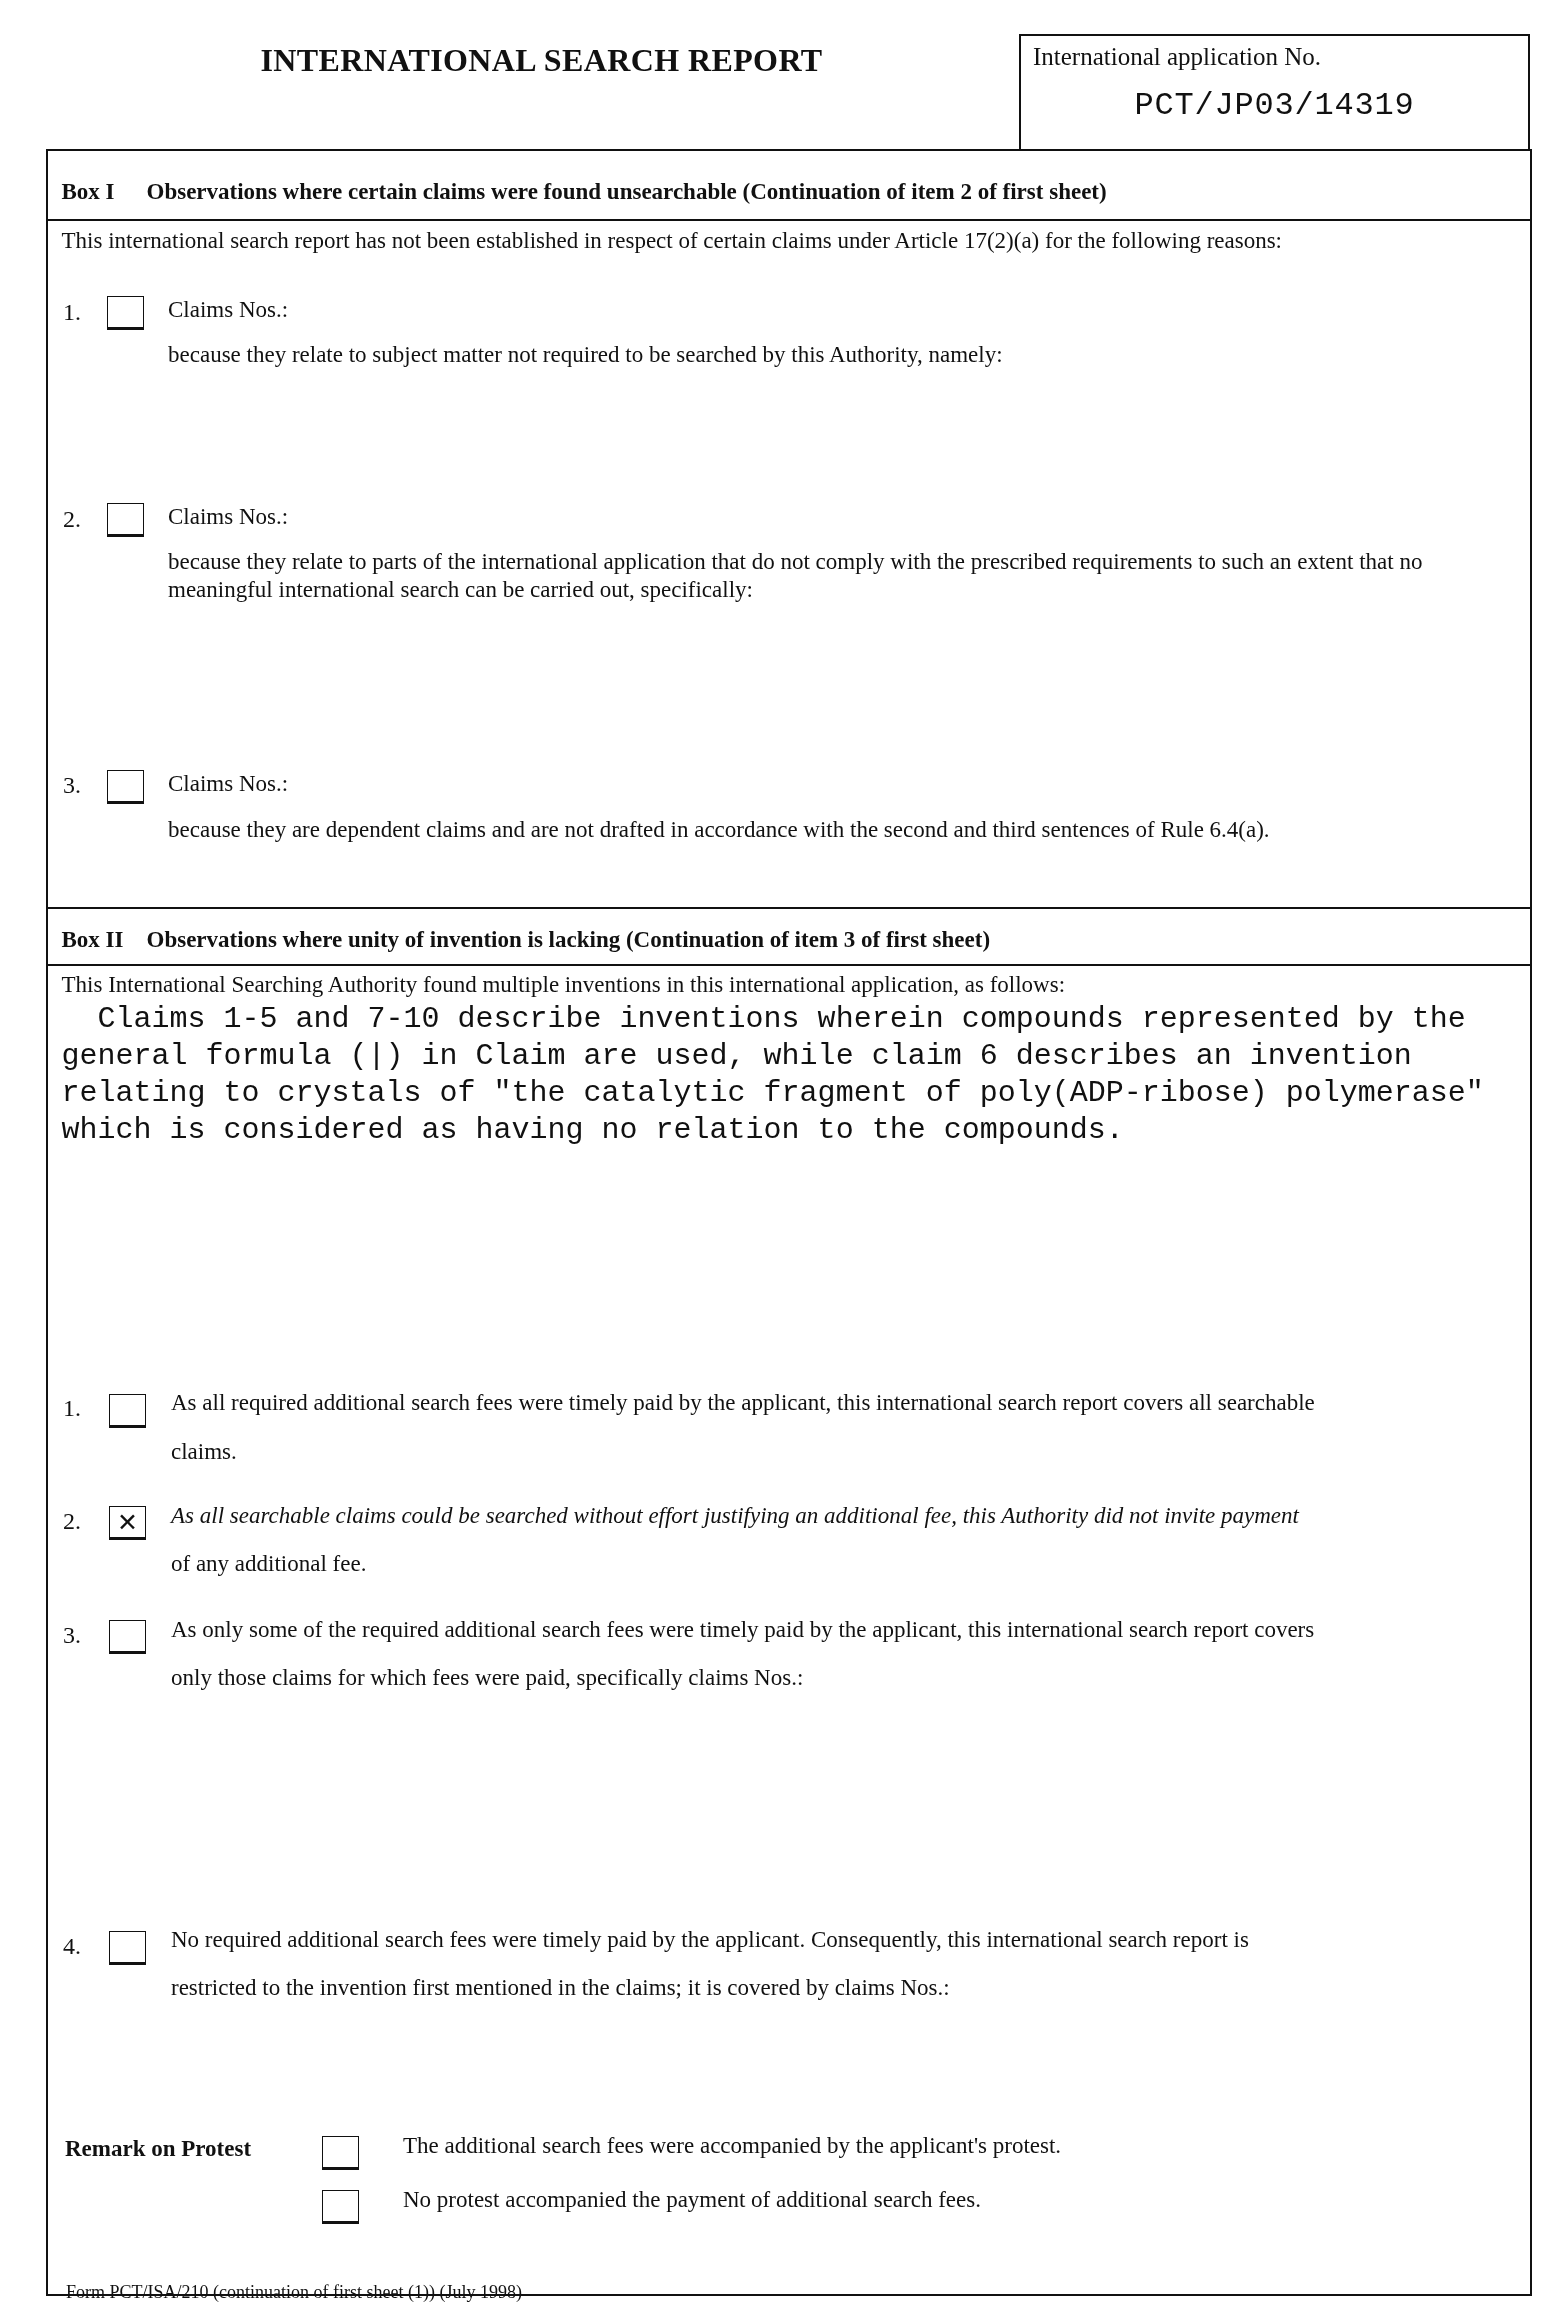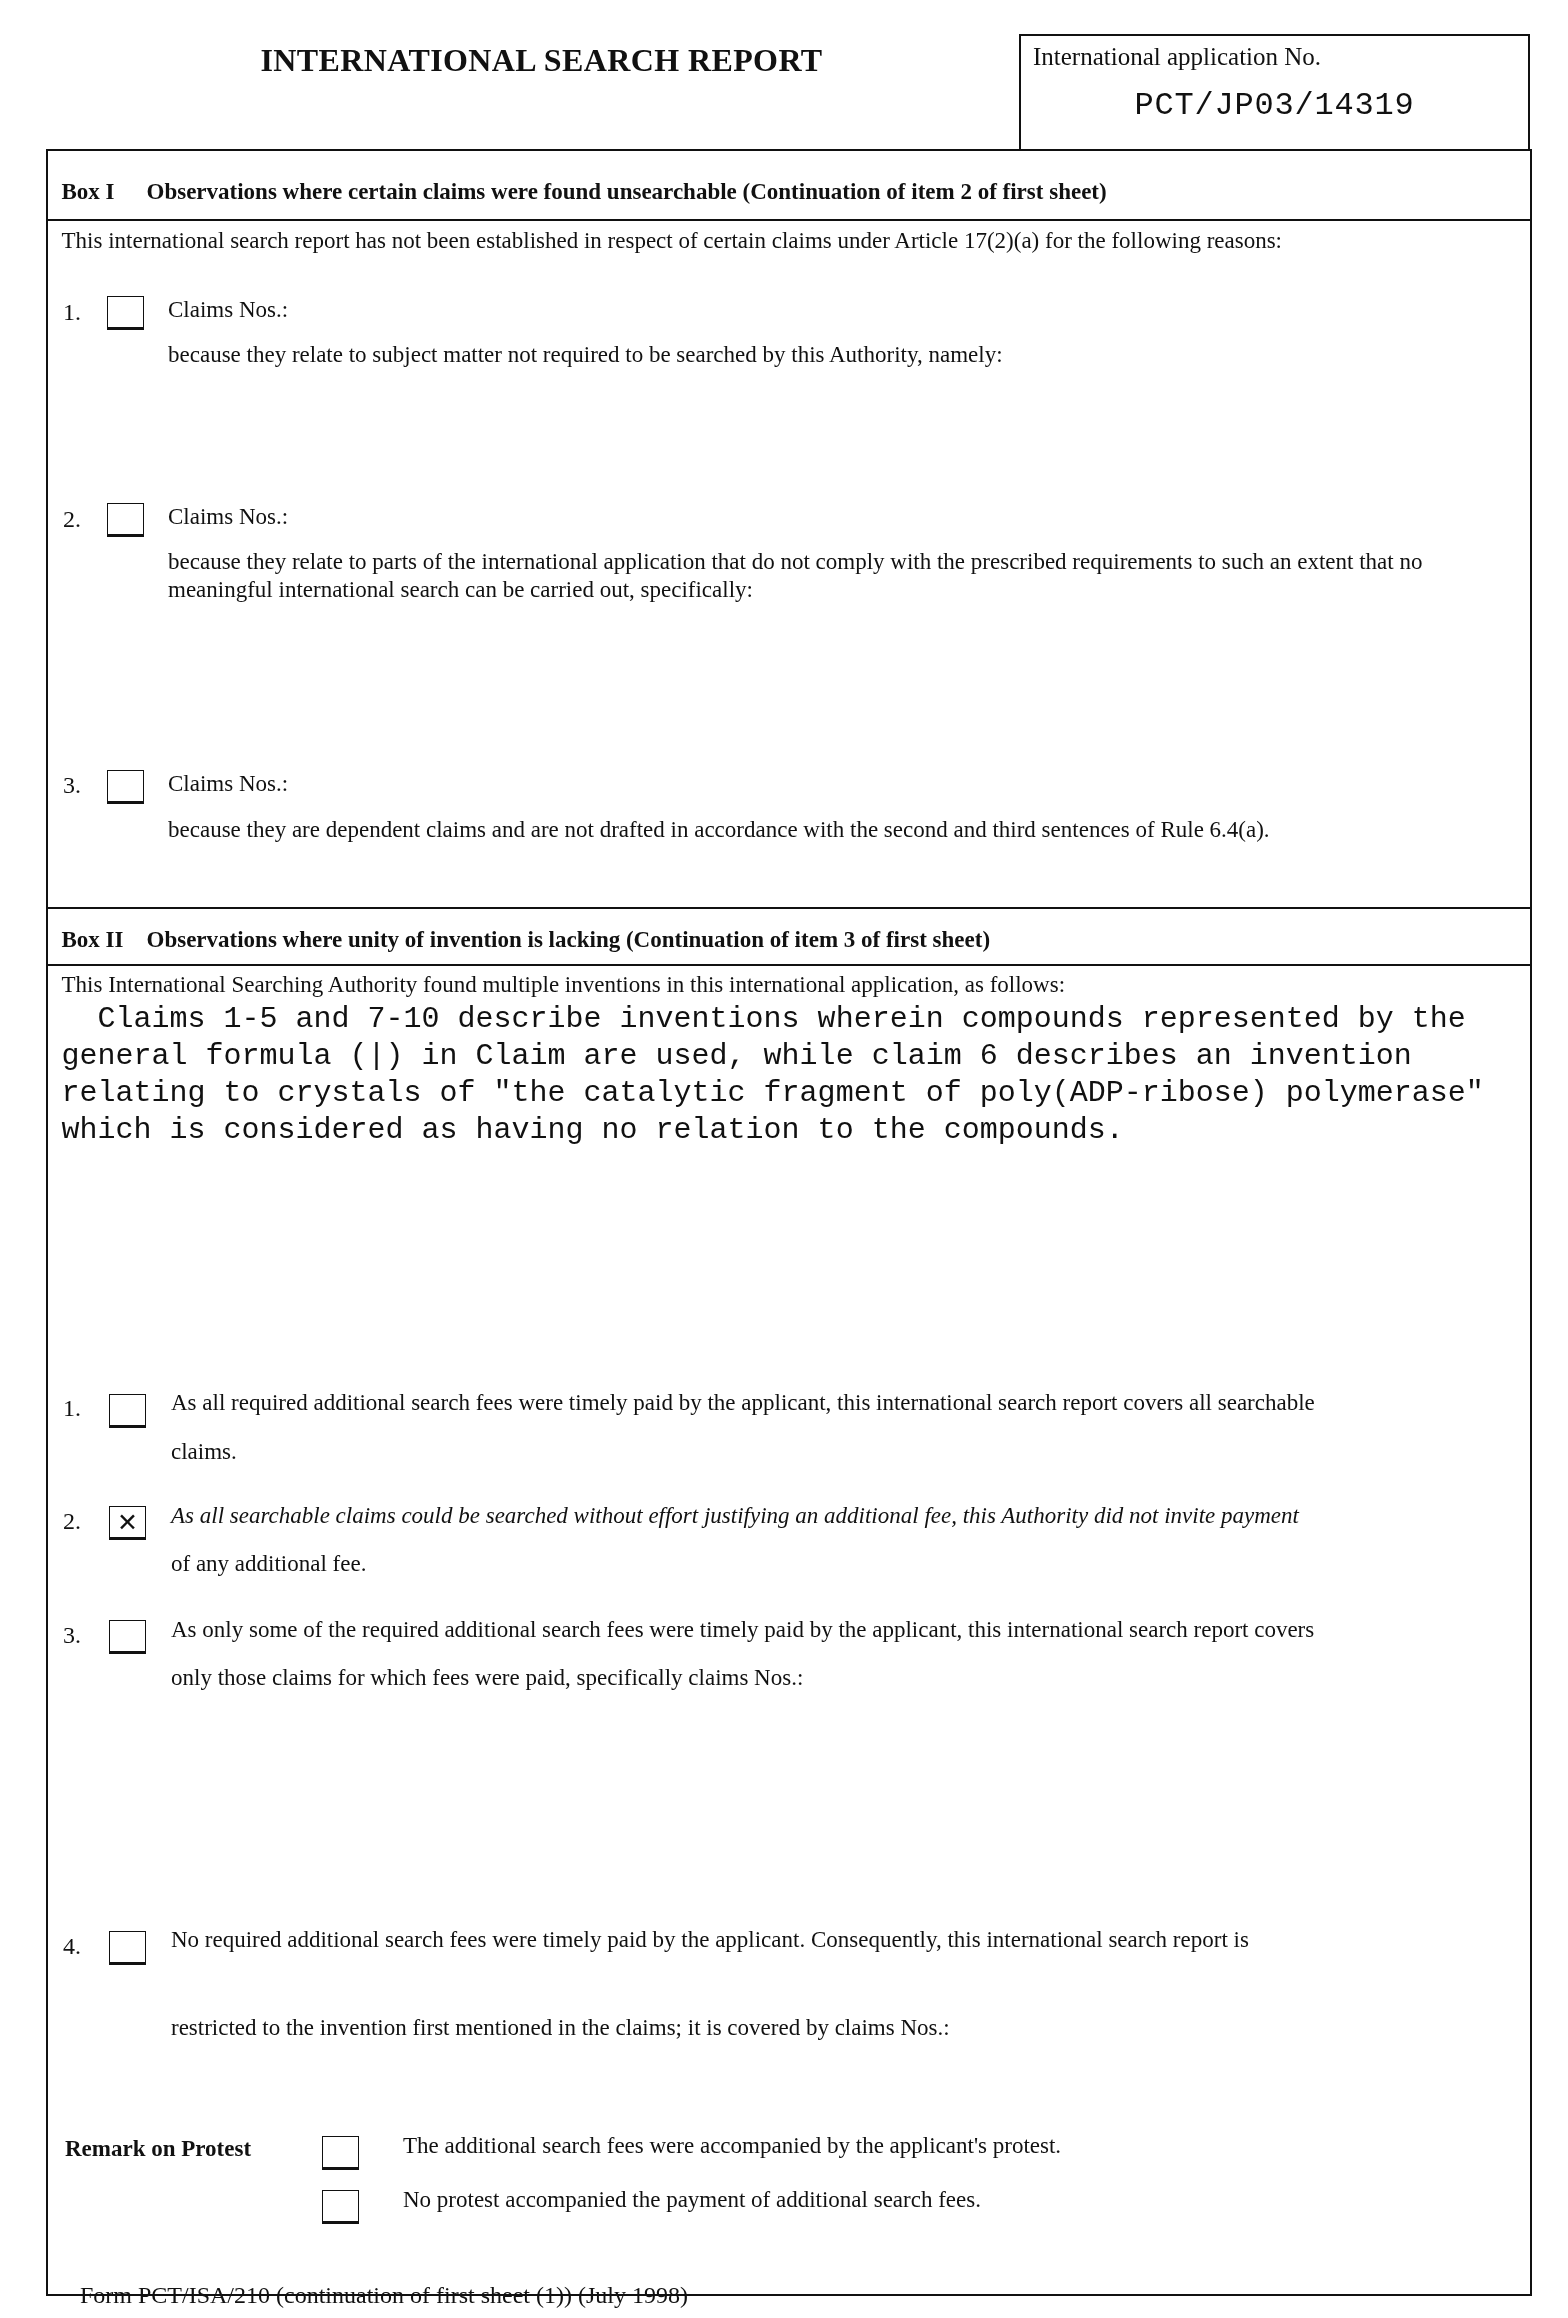--- a/index.html
+++ b/index.html
@@ -10,21 +10,21 @@
   .appbox .lbl { position:absolute; left:12px; top:6.8px; font-size:25px; }
   .appbox .num { position:absolute; left:0; right:0; top:51px; text-align:center; font-family:"Liberation Mono", monospace; font-size:32px; letter-spacing:0.8px; }
   .mainbox { left:46px; top:149px; width:1486px; height:2147px; border:2.5px solid #111; box-sizing:border-box; }
   .hdr { position:absolute; left:0; right:0; font-size:23px; font-weight:bold; padding-left:13.5px; box-sizing:border-box; }
   .hdr .boxno { display:inline-block; width:85px; }
   .hline { position:absolute; left:0; right:0; height:0; border-top:2.5px solid #111; }
   .text { position:absolute; font-size:23px; line-height:1.2; }
   .num-label { position:absolute; font-size:24px; }
   .cb { position:absolute; width:37px; height:34px; border:1.7px solid #111; border-bottom-width:3.4px; box-sizing:border-box; display:flex; align-items:center; justify-content:center; font-family:"Liberation Sans", sans-serif; font-size:25px; line-height:1; }
   .mono { position:absolute; font-family:"Liberation Mono", monospace; font-size:30px; line-height:37px; white-space:pre;text-align:center; }
-  .footer { left:80px; top:2282px; font-size:24px; }
+  .footer { left:66px; top:2282px; font-size:18px; }
   .remark { font-weight:bold; }
 </style>
 </head>
 <body>
 
 <div class="abs title">INTERNATIONAL SEARCH REPORT</div>
 
 <div class="abs appbox">
   <div class="lbl">International application No.</div>
   <div class="num">PCT/JP03/14319</div>
@@ -80,21 +80,21 @@
   <div class="text" style="left:123px; top:1399px;">of any additional fee.</div>
 
   <div class="num-label" style="left:15px; top:1471px;">3.</div>
   <div class="cb" style="left:61px; top:1469px;"></div>
   <div class="text" style="left:123px; top:1465px;">As only some of the required additional search fees were timely paid by the applicant, this international search report covers</div>
   <div class="text" style="left:123px; top:1513px;">only those claims for which fees were paid, specifically claims Nos.:</div>
 
   <div class="num-label" style="left:15px; top:1782px;">4.</div>
   <div class="cb" style="left:61px; top:1780px;"></div>
   <div class="text" style="left:123px; top:1775px;">No required additional search fees were timely paid by the applicant. Consequently, this international search report is</div>
-  <div class="text" style="left:123px; top:1823px;margin-top:40px;">restricted to the invention first mentioned in the claims; it is covered by claims Nos.:</div>
+  <div class="text" style="left:123px; top:1823px;">restricted to the invention first mentioned in the claims; it is covered by claims Nos.:</div>
 
   <div class="text remark" style="left:17px; top:1984px;">Remark on Protest</div>
   <div class="cb" style="left:274px; top:1985px;"></div>
   <div class="text" style="left:355px; top:1981px;">The additional search fees were accompanied by the applicant's protest.</div>
   <div class="cb" style="left:274px; top:2039px;"></div>
   <div class="text" style="left:355px; top:2035px;">No protest accompanied the payment of additional search fees.</div>
 </div>
 
 <div class="abs footer">Form PCT/ISA/210 (continuation of first sheet (1)) (July 1998)</div>
 

